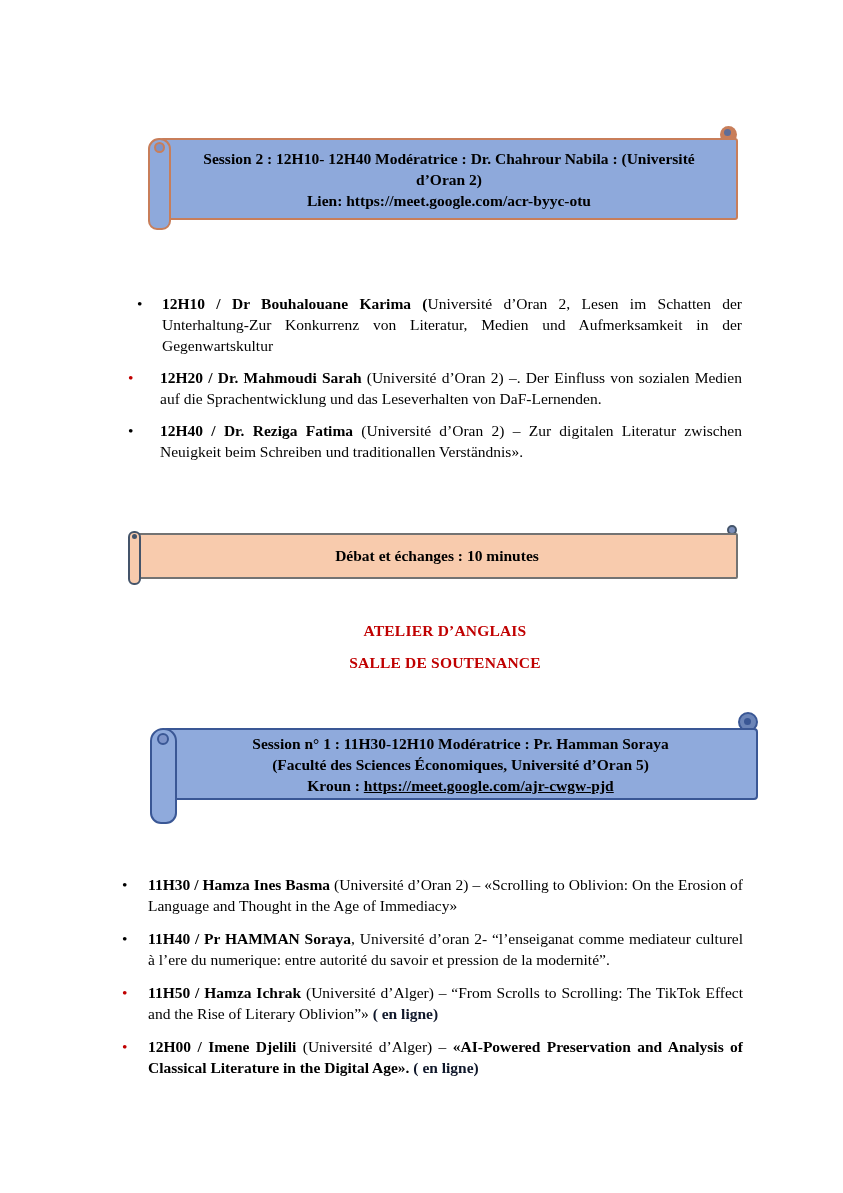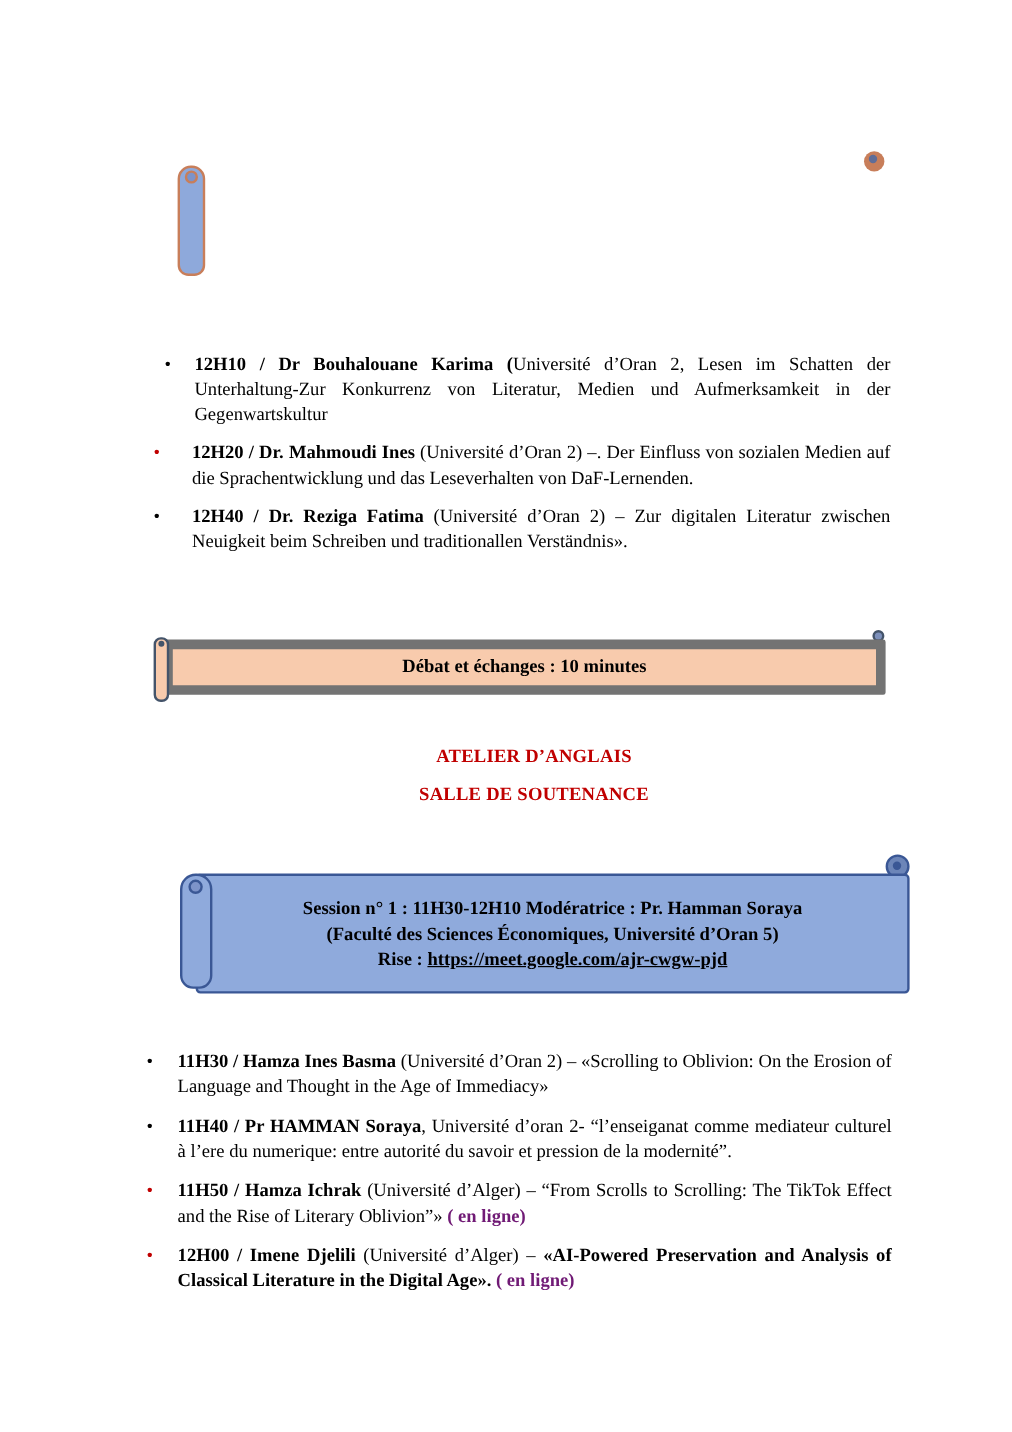--- a/index.html
+++ b/index.html
@@ -35,39 +35,39 @@
     left: 0; top: 12px; width: 23px; height: 92px;
     background: #8EA9DB; border: 2px solid #C87E5A; border-radius: 11px 11px 9px 9px;
   }
   .scroll1 .curl::after { left: 4px; top: 2px; width: 7px; height: 7px; border: 2px solid #C87E5A; background: #7d93c9; }
   .scroll1 .knob { right: 1px; top: 0; width: 17px; height: 17px; background: #C87E5A; }
   .scroll1 .knob::after { left: 4px; top: 3px; width: 7px; height: 7px; background: #5f6d98; }
 
   
   .scroll2 { left: 150px; top: 712px; width: 608px; height: 112px; }
   .scroll2 .main {
-    left: 13px; top: 16px; right: 0; height: 100px;
+    left: 13px; top: 16px; right: 0; height: 72px;
     background: #8FAADC; border: 2px solid #3A5795; border-radius: 4px;
   }
   .scroll2 .curl {
     left: 0; top: 16px; width: 27px; height: 96px;
     background: #8FAADC; border: 2px solid #3A5795; border-radius: 13px 13px 11px 11px;
   }
   .scroll2 .curl::after { left: 5px; top: 3px; width: 8px; height: 8px; border: 2px solid #3A5795; background: #7d93c9; }
   .scroll2 .knob { right: 0; top: 0; width: 20px; height: 20px; background: #6c85b8; border: 2px solid #3A5795; }
   .scroll2 .knob::after { left: 4px; top: 4px; width: 7px; height: 7px; background: #3A5795; }
 
   .banner-line { width: 100%; }
   .banner-link-underline { text-decoration: underline; }
 
   
   .debat { position: absolute; left: 128px; top: 525px; width: 610px; height: 62px; }
   .debat .main {
     position: absolute; left: 8px; top: 8px; right: 0; height: 46px;
-    background: #F8CBAD; border: 8px solid #737373; border-radius: 2px;
+    background: #F8CBAD; border: 2px solid #737373; border-radius: 2px;
     display: flex; align-items: center; justify-content: center;
     font-weight: bold; font-size: 15.5px; z-index: 1;
   }
   .debat .fold {
     position: absolute; left: 0; top: 6px; width: 13px; height: 54px; z-index: 2;
     background: #F8CBAD; border: 2px solid #44546A; border-radius: 6px;
   }
   .debat .fold::before { content: ""; position: absolute; left: 2px; top: 1px; width: 5px; height: 5px; border-radius: 50%; background: #44546A; }
   .debat .knob { position: absolute; right: 1px; top: 0; width: 10px; height: 10px; border-radius: 50%; background: #7d90bb; border: 2px solid #44546A; z-index: 0; }
 
@@ -80,38 +80,43 @@
   .list1 { left: 128px; top: 258px; width: 614px; margin-top: 35px; }
   .list2 { left: 112px; top: 874px; width: 631px; }
   .li { position: relative; padding-left: 32px; margin-bottom: 11px; text-align: justify; }
   .list2 .li { padding-left: 36px; margin-bottom: 12px; }
   .li::before { content: "\2022"; position: absolute; left: 0; top: 0; }
   .list2 .li::before { left: 10px; }
   .li.first-indent { padding-left: 34px; }
   .li.first-indent::before { left: 9px; }
   .li.redb::before { color: #C00000; }
   .li b { font-weight: bold; }
-  .red-tag { color: #701a75; font-weight: bold; }
+  .red-tag { color: #0f172a; font-weight: bold; }
 </style>
 </head>
 <body>
 
 <div class="page">
 
   <div class="scroll scroll1">
     <div class="knob"></div>
+    <div class="main">
+      <div class="banner-line">Session 2 : 12H10- 12H40 Modératrice : Dr. Chahrour Nabila : (Université</div>
+      <div class="banner-line">d’Oran 2)</div>
+      <div class="banner-line">Lien: https://meet.google.com/acr-byyc-otu</div>
+    </div>
     <div class="curl"></div>
   </div>
 
   <div class="agenda list1">
     <div class="li first-indent">
       <b>12H10 / Dr Bouhalouane Karima (</b><span>Université d’Oran 2, Lesen im Schatten der Unterhaltung-Zur Konkurrenz von Literatur, Medien und Aufmerksamkeit in der Gegenwartskultur</span>
     </div>
     <div class="li redb">
-      <b>12H20 / Dr. Mahmoudi Ines</b><span> (Université d’Oran 2) –. Der Einfluss von sozialen Medien auf die Sprachentwicklung und das Leseverhalten von DaF-Lernenden.</span>
+      <b>12H20 / Dr. Mahmoudi Sarah</b><span> (Université d’Oran 2) –. Der Einfluss von sozialen Medien auf die Sprachentwicklung und das Leseverhalten von DaF-Lernenden.</span>
     </div>
     <div class="li">
       <b>12H40 / Dr. Reziga Fatima</b><span> (Université d’Oran 2) – Zur digitalen Literatur zwischen Neuigkeit beim Schreiben und traditionallen Verständnis».</span>
     </div>
   </div>
 
   <div class="debat">
     <div class="knob"></div>
     <div class="main">
       <span>Débat et échanges : 10 minutes</span>
@@ -122,21 +127,21 @@
   <div class="workshop-heads">
     <div class="head">ATELIER D’ANGLAIS</div>
     <div class="head">SALLE DE SOUTENANCE</div>
   </div>
 
   <div class="scroll scroll2">
     <div class="knob"></div>
     <div class="main">
       <div class="banner-line">Session n° 1 : 11H30-12H10 Modératrice : Pr. Hamman Soraya</div>
       <div class="banner-line">(Faculté des Sciences Économiques, Université d’Oran 5)</div>
-      <div class="banner-line"><span>Rise : </span><span class="banner-link-underline">https://meet.google.com/ajr-cwgw-pjd</span></div>
+      <div class="banner-line"><span>Kroun : </span><span class="banner-link-underline">https://meet.google.com/ajr-cwgw-pjd</span></div>
     </div>
     <div class="curl"></div>
   </div>
 
   <div class="agenda list2">
     <div class="li">
       <b>11H30 / Hamza Ines Basma</b><span> (Université d’Oran 2) – «Scrolling to Oblivion: On the Erosion of Language and Thought in the Age of Immediacy»</span>
     </div>
     <div class="li">
       <b>11H40 / Pr HAMMAN Soraya</b><span>, Université d’oran 2- “l’enseiganat comme mediateur culturel à l’ere du numerique: entre autorité du savoir et pression de la modernité”.</span>

